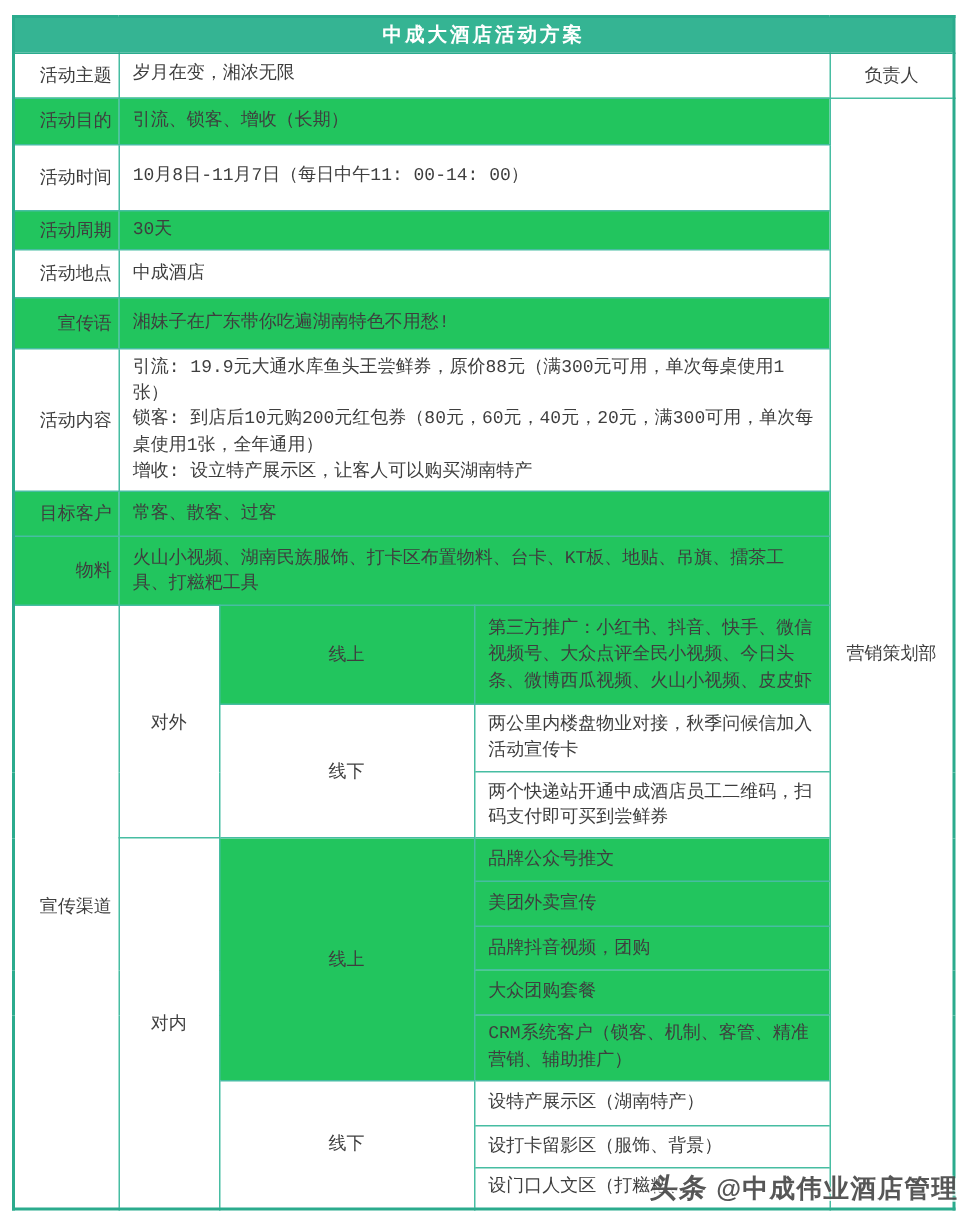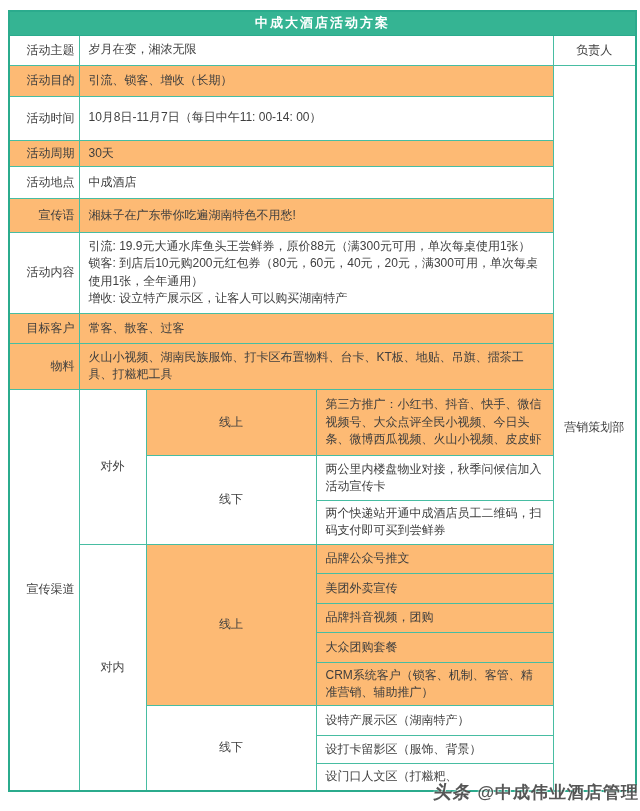--- a/index.html
+++ b/index.html
@@ -1,41 +1,41 @@
 <!DOCTYPE html>
 <html><head>
 <meta charset="utf-8">
 <style>
   html,body{margin:0;padding:0;}
   body{
     width:640px;height:811px;background:#ffffff;position:relative;
     font-family:"Liberation Sans","DejaVu Sans",sans-serif;
     color:#3e3e3e;overflow:hidden;
   }
-  .sheet{position:absolute;left:8px;top:10px;}
+  .sheet{position:absolute;left:8px;top:10px;font-family:Liberation Mono, monospace;}
   table{
     border-collapse:collapse;table-layout:fixed;width:627px;
     border:2px solid #2bab8d;
   }
   td{
     border:1px solid #47bda2;
     font-size:12px;color:#3e3e3e;
     vertical-align:middle;
     padding:0;
     word-break:break-all;
   }
   .hdr{
     background:#35b493;color:#ffffff;text-align:center;
     font-size:13px;font-weight:bold;letter-spacing:2px;
     border-color:#2bab8d;
   }
   .lbl{text-align:right;padding:2px 4px;}
   .ctr{text-align:center;padding:2px 6px;}
   .val{text-align:left;padding:4px 9px;line-height:1.42;}
-  .beige{background:#fdba74;}
+  .beige{background:#22c55e;}
   .vline{line-height:1.45;}
   .watermark{
     position:absolute;right:1px;bottom:7px;white-space:nowrap;
     font-weight:bold;font-size:17px;
     color:rgba(72,72,72,0.92);
     text-shadow:1px 1px 0 rgba(255,255,255,0.8), -1px -1px 0 rgba(255,255,255,0.35);
     letter-spacing:1px;
   }
   .watermark .logo{
     display:inline-block;transform:skewX(-10deg);

